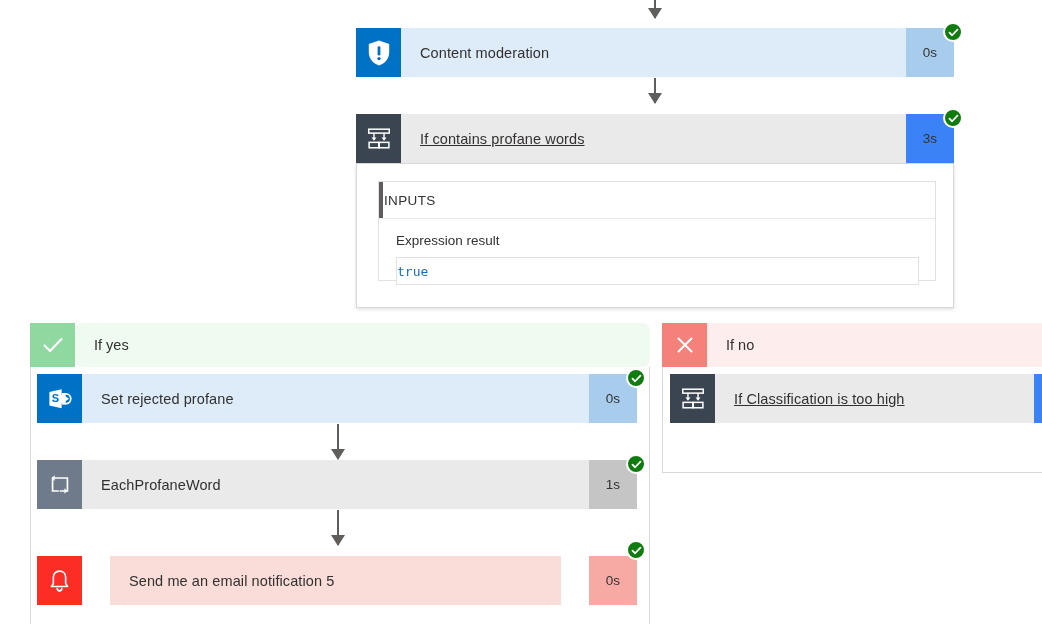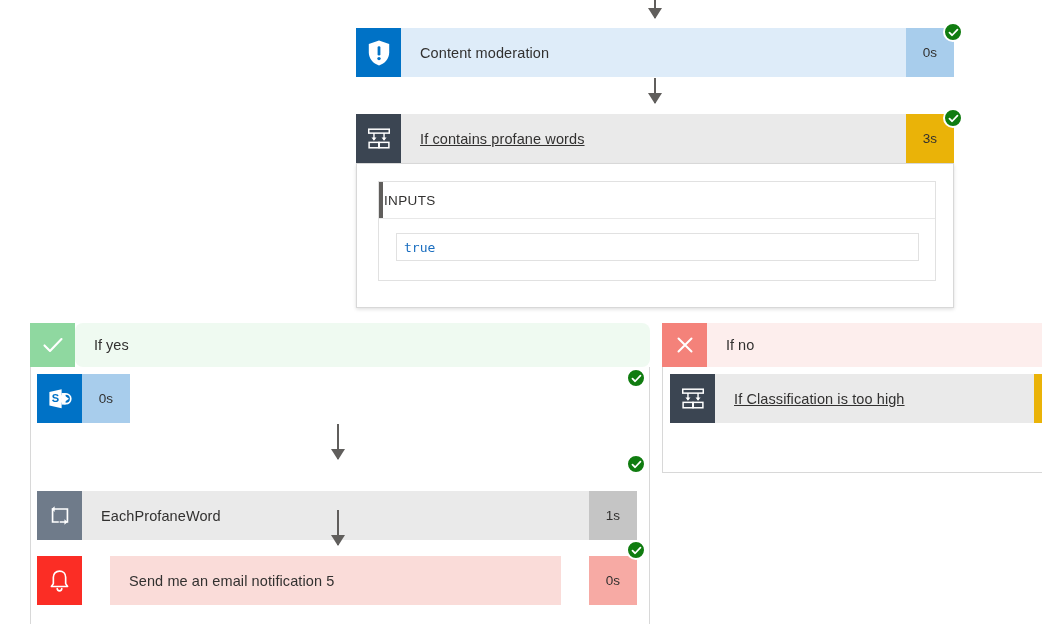--- a/index.html
+++ b/index.html
@@ -52,21 +52,21 @@
     font-size:13.5px;color:#323130;
   }
 
   
   .card.blue .ico{background:#0072c6;}
   .card.blue .ttl{background:#deecf9;}
   .card.blue .dur{background:#a8cdec;}
   
   .card.gray .ico{background:#3b4552;}
   .card.gray .ttl{background:#eaeaea;text-decoration:underline;}
-  .card.gray .dur{background:#eab308;}
+  .card.gray .dur{background:#3b82f6;}
   
   .card.slate .ico{background:#6f7b8a;}
   .card.slate .ttl{background:#eaeaea;}
   .card.slate .dur{background:#c5c5c5;}
   
   .card.red .ico{background:#fb2d25;}
   .card.red .ttl{background:#fadcd9;}
   .card.red .dur{background:#f7aaa4;}
 
   
@@ -111,21 +111,21 @@
   }
   .inputs-body{padding:14px 16px 16px 17px;}
   .field-label{
     font-size:13.5px;color:#323130;margin-bottom:9px;
   }
   .code-box{
     border:1px solid #e1e1e1;
     background:#ffffff;
     height:28px;
     display:flex;align-items:center;
-    padding-left:7px;
+    padding-left:0;
     font-family:"DejaVu Sans Mono","Liberation Mono",monospace;
     font-size:13px;
     color:#1a6ec0;
     box-sizing:border-box;
   }
 
   
   .branch{
     position:absolute;
     box-sizing:border-box;
@@ -201,20 +201,21 @@
       </svg>
   </div>
 
   <div class="panel" style="left:356px;top:163px;width:598px;height:145px;">
     <div class="inputs-box" style="left:21px;top:17px;width:558px;height:100px;">
       <div class="inputs-head">
         <span class="accent"></span>
         <span>INPUTS</span>
       </div>
       <div class="inputs-body">
+        <div class="field-label">Expression result</div>
         <div class="code-box">true</div>
       </div>
     </div>
   </div>
 
   <div class="branch yes" style="left:30px;top:323px;width:620px;height:301px;">
     <div class="branch-head">
       <div class="bico">
         <svg width="26" height="26" viewBox="0 0 26 26" aria-hidden="true">
           <path d="M4.5 13.4 L10 19 L21.5 7" fill="none" stroke="#ffffff" stroke-width="2.1" stroke-linecap="round" stroke-linejoin="round"></path>
@@ -228,31 +229,32 @@
   <div class="card blue" style="left:37px;top:374px;width:600px;">
     <div class="ico">
       <svg width="27" height="26" viewBox="0 0 28 27" aria-hidden="true">
         <path d="M3.5 6.2 L16.2 3.4 L16.2 23.1 L3.5 20.3 Z" fill="#ffffff"></path>
         <text x="9.8" y="16.6" font-family="Liberation Sans, sans-serif" font-size="11.5" font-weight="bold" fill="#0072c6" text-anchor="middle">S</text>
         <path d="M16.2 7.3 L20.3 7.3 L20.3 19.3 L16.2 19.3 Z" fill="#ffffff"></path>
         <circle cx="20.6" cy="13.3" r="5.1" fill="none" stroke="#ffffff" stroke-width="1.8"></circle>
         <path d="M19.1 9.9 L23.9 13.3 L19.1 16.7 Z" fill="#ffffff"></path>
       </svg>
     </div>
+    <div class="ttl">Set rejected profane</div>
     <div class="dur">0s</div>
   </div>
   <div class="badge" style="left:626px;top:368px;">
     <svg width="11" height="11" viewBox="0 0 12 12">
         <path d="M1.6 6.2 L4.5 9 L10.3 2.9" fill="none" stroke="#ffffff" stroke-width="1.9" stroke-linecap="round" stroke-linejoin="round"></path>
       </svg>
   </div>
 
   <div class="arrow" style="left:337px;top:424px;height:35px;"></div>
 
-  <div class="card slate" style="left:37px;top:460px;width:600px;margin-top:31px;">
+  <div class="card slate" style="left:37px;top:460px;width:600px;">
     <div class="ico">
       <svg width="26" height="26" viewBox="0 0 28 28" aria-hidden="true">
         <path d="M8.2 6.5 L22 6.5 L22 20.5 L14.5 20.5" fill="none" stroke="#ffffff" stroke-width="1.8" stroke-linecap="square"></path>
         <path d="M6 6.5 L6 20.5 L11.8 20.5" fill="none" stroke="#ffffff" stroke-width="1.8" stroke-linecap="square"></path>
         <path d="M8.2 3.4 L8.2 9.6 L5.0 6.5 Z" fill="#ffffff"></path>
         <path d="M22 17.5 L22 23.6 L18.8 20.5 Z" fill="#ffffff" transform="rotate(180 20.4 20.5)"></path>
       </svg>
     </div>
     <div class="ttl">EachProfaneWord</div>
     <div class="dur">1s</div>

